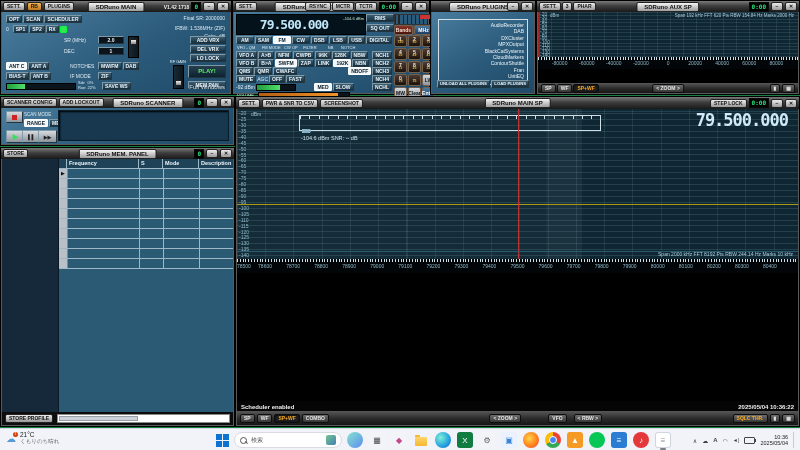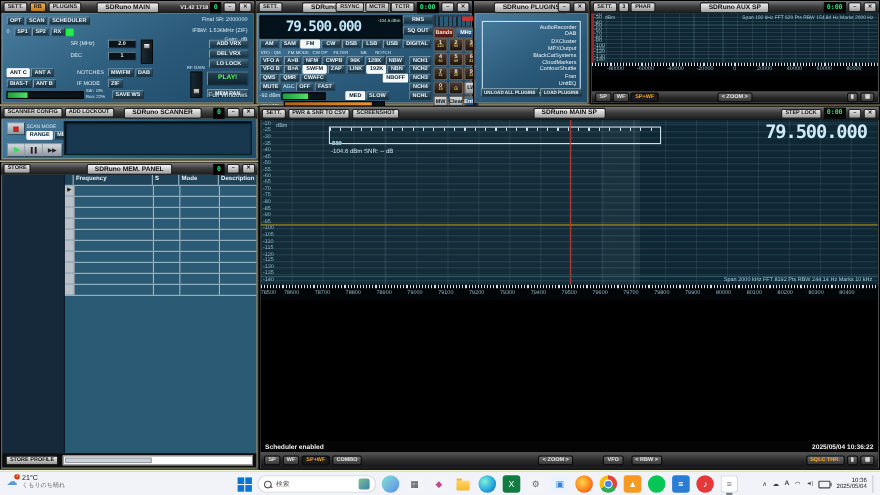--- a/index.html
+++ b/index.html
@@ -1,16 +1,16 @@
 <!DOCTYPE html>
 <html><head>
 <meta charset="utf-8">
 <style>
   html,body{margin:0;padding:0;background:#000;}
-  #desk{position:relative;width:800px;height:450px;background:#fef9c3;overflow:hidden;
+  #desk{position:relative;width:800px;height:450px;background:#15803d;overflow:hidden;
         font-family:"Liberation Sans",sans-serif;-webkit-font-smoothing:antialiased;}
   .win{position:absolute;border:1px solid #000;box-shadow:inset 0 0 0 1px #5a5a5a;box-sizing:border-box;}
   .tb{height:11px;background:linear-gradient(#7a7a7a,#3d3d3d 45%,#191919);display:flex;align-items:center;gap:2px;padding:0 2px;position:relative;}
   .tpill{position:absolute;left:50%;transform:translateX(-50%);background:linear-gradient(#f4f4f4,#9d9d9d);
          border:1px solid #222;border-radius:2px;font-size:6px;font-weight:bold;color:#0c0c0c;padding:0 7px;line-height:8px;white-space:nowrap;z-index:2;}
   .tbtn{background:linear-gradient(#ececec,#989898);border:1px solid #222;border-radius:2px;
         font-size:5px;font-weight:bold;color:#111;line-height:7px;padding:0 3px;white-space:nowrap;z-index:3;}
   .tbtn.orange{background:linear-gradient(#f2b253,#bd7a1c);}
   .tver{color:#e8e8e8;font-size:5px;font-weight:bold;white-space:nowrap;z-index:3;}
   .tright{margin-left:auto;display:flex;align-items:center;gap:2px;z-index:3;}

